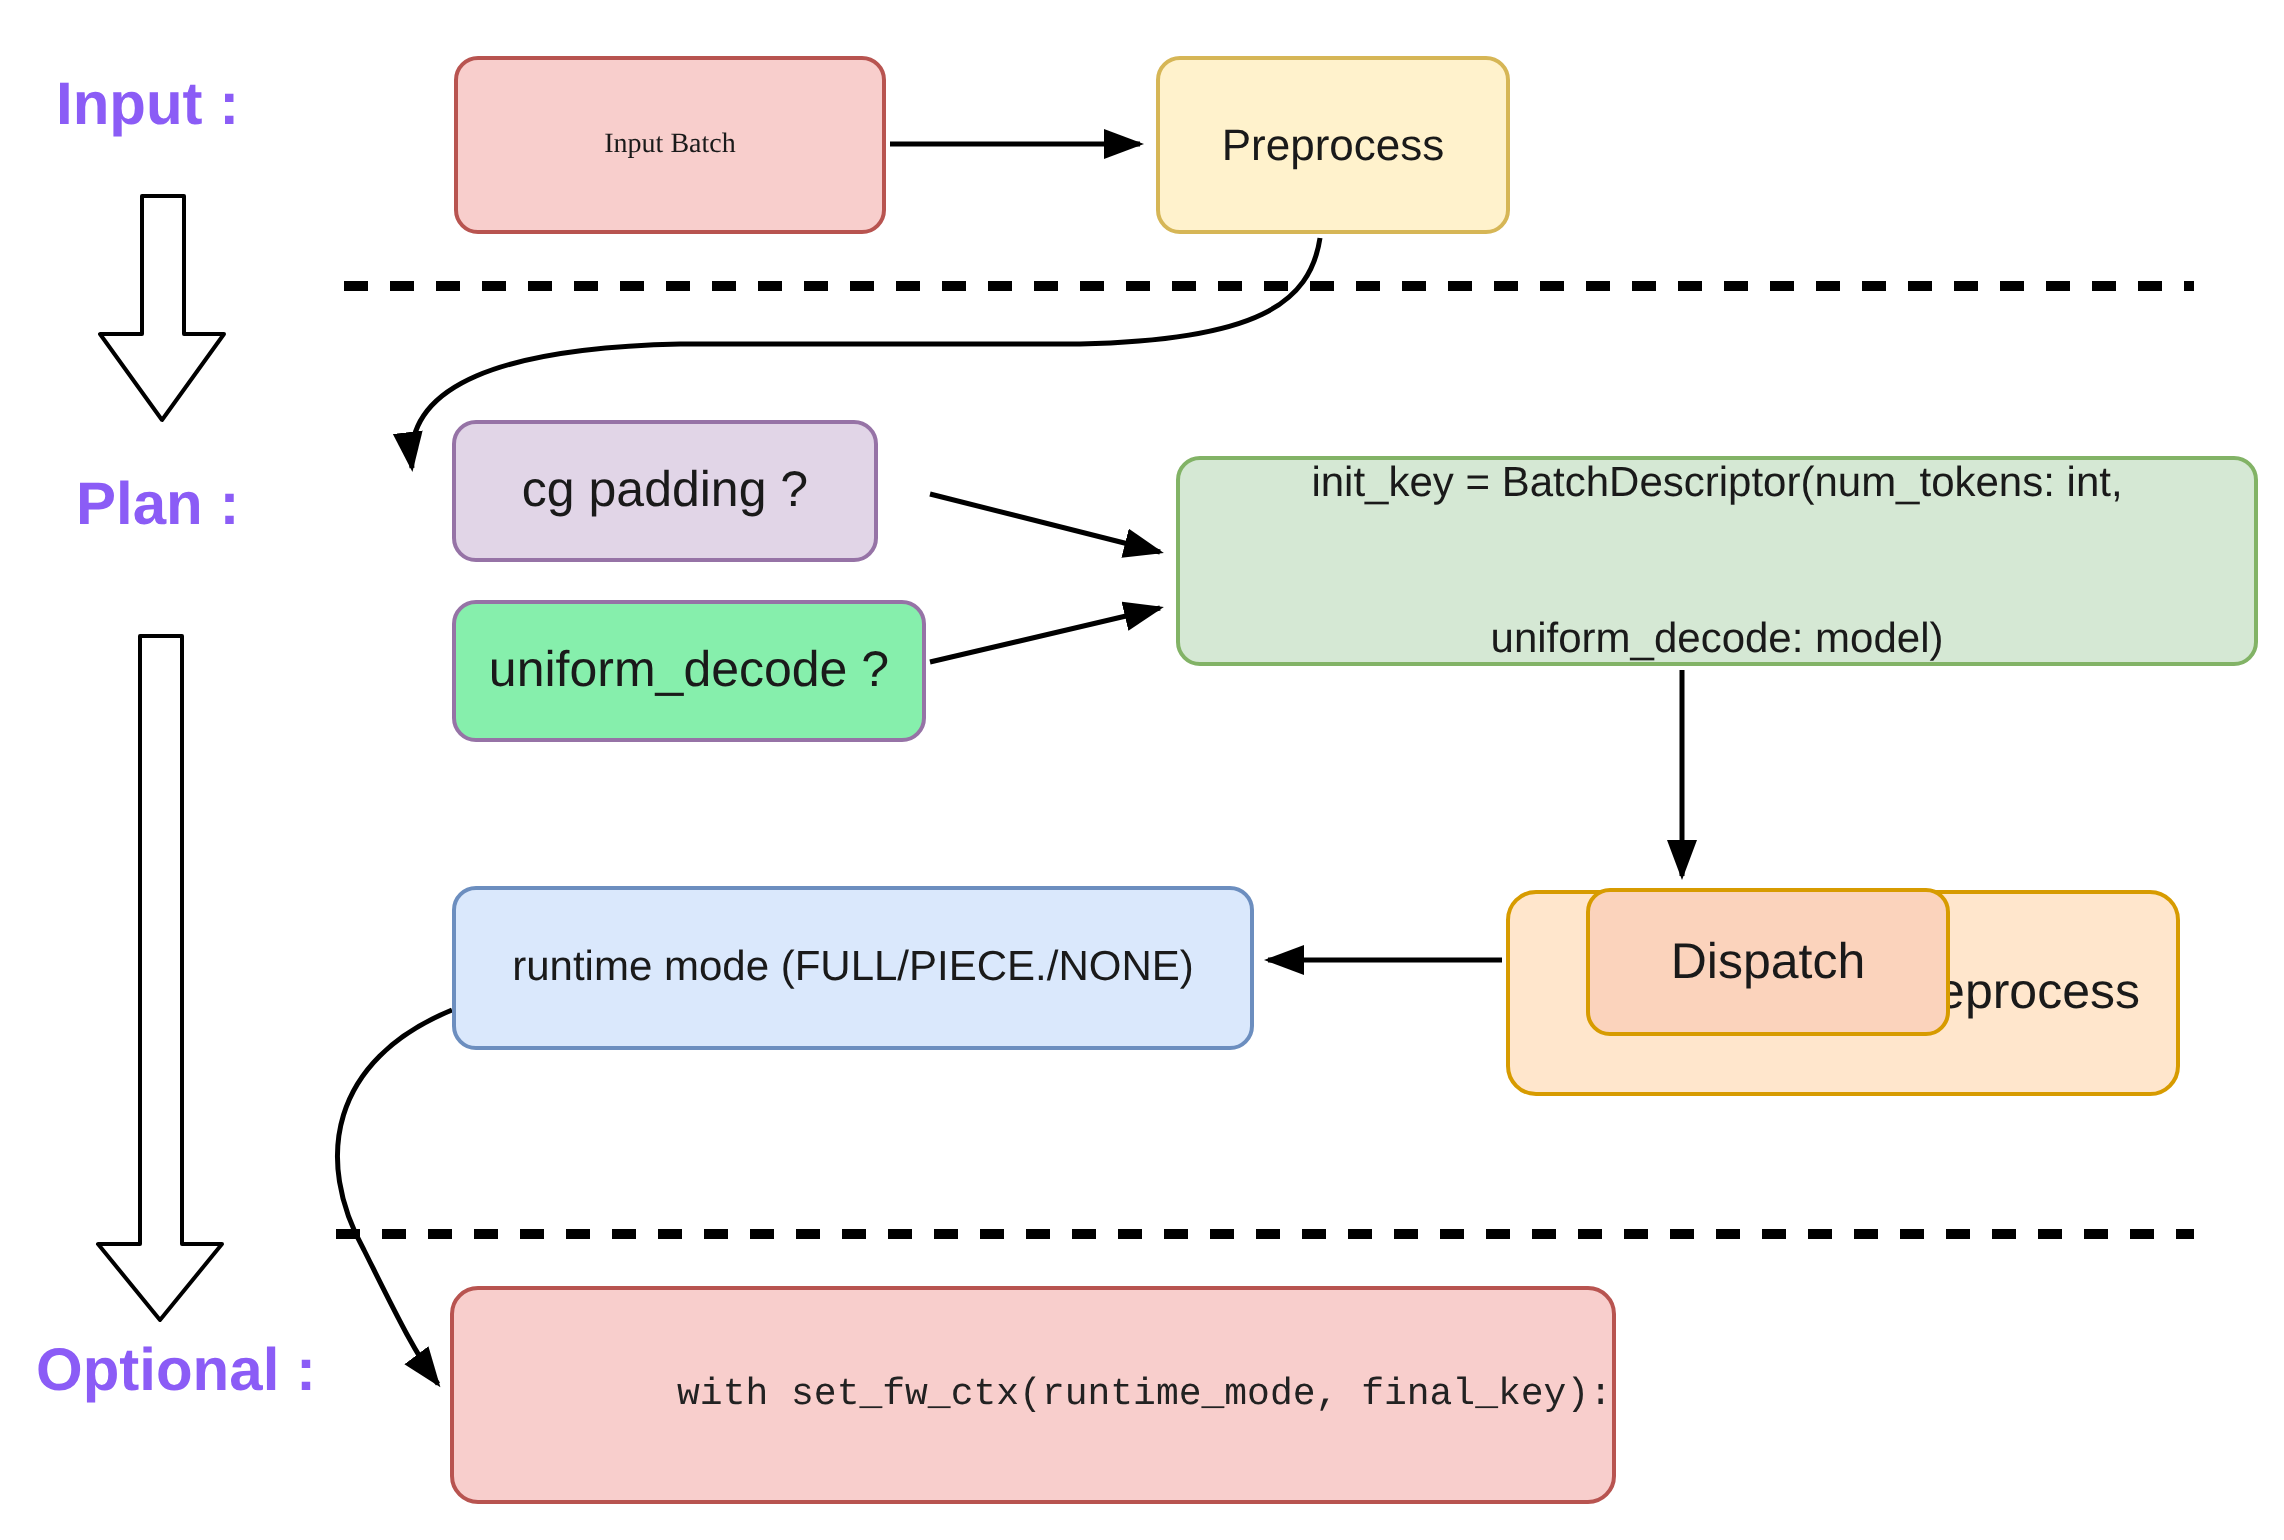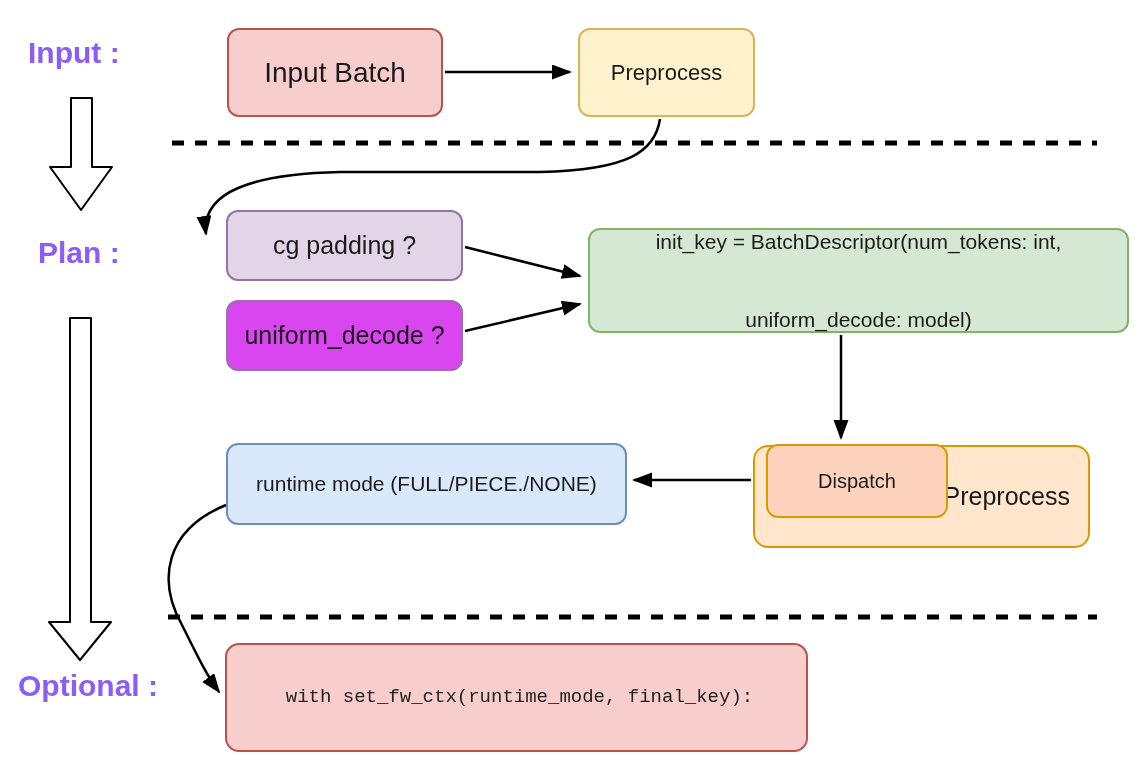--- a/index.html
+++ b/index.html
@@ -10,33 +10,33 @@
   #arrow-layer{position:absolute;left:0;top:0;width:1142px;height:770px;}
   .node{
     position:absolute;border:2px solid #000;border-radius:12px;
     display:flex;flex-direction:column;align-items:center;justify-content:center;
     text-align:center;color:#1a1a1a;box-sizing:border-box;
   }
   .phase-label{
     position:absolute;font-weight:bold;font-size:30px;color:#8b5cf6;
     font-family:"Liberation Sans",sans-serif;white-space:nowrap;
   }
-  #node-input-batch{left:227px;top:28px;width:216px;height:89px;font-size:28px;}
+  #node-input-batch{left:227px;top:28px;width:216px;height:89px;font-size:14px;font-family:Liberation Serif, serif;}
   #node-preprocess{left:578px;top:28px;width:177px;height:89px;font-size:22px;}
-  #node-cg-padding{left:226px;top:210px;width:237px;height:71px;font-size:25px;}
+  #node-cg-padding{left:226px;top:210px;width:213px;height:71px;font-size:25px;}
   #node-uniform-decode{left:226px;top:300px;width:237px;height:71px;font-size:25px;}
   #node-init-key{left:588px;top:228px;width:541px;height:105px;font-size:21px;line-height:1.4;gap:48px;}
   #node-cudagraph-dispatcher{left:753px;top:445px;width:337px;height:103px;border-radius:15px;
     font-size:25px;line-height:1.35;align-items:flex-end;padding-right:18px;}
-  #node-dispatch{left:766px;top:444px;width:182px;height:74px;font-size:20px;}
+  #node-dispatch{left:793px;top:444px;width:182px;height:74px;font-size:25px;}
   #node-runtime-mode{left:226px;top:443px;width:401px;height:82px;font-size:21px;line-height:1.45;}
   #node-execute-code{
     left:225px;top:643px;width:583px;height:109px;border-radius:14px;
     font-family:"Liberation Mono","DejaVu Sans Mono",monospace;font-size:19px;
-    line-height:1.6;align-items:center;text-align:left;padding-left:6px;
+    line-height:1.6;align-items:flex-end;text-align:left;padding-left:6px;
     white-space:pre;color:#222;
   }
   #label-input{left:28px;top:36px;}
   #label-plan{left:38px;top:236px;}
   #label-execute{left:18px;top:669px;}
 </style>
 </head>
 <body>
 
 <svg id="arrow-layer" viewBox="0 0 1142 770">
@@ -71,21 +71,21 @@
 </div>
 
 <div class="node" id="node-preprocess" style="background: rgb(255, 242, 204); border-color: rgb(214, 182, 86);">
   <span>Preprocess</span>
 </div>
 
 <div class="node" id="node-cg-padding" style="background: rgb(225, 213, 231); border-color: rgb(150, 115, 166);">
   <span>cg padding ?</span>
 </div>
 
-<div class="node" id="node-uniform-decode" style="background: #d946ef; border-color: rgb(150, 115, 166);">
+<div class="node" id="node-uniform-decode" style="background: #86efac; border-color: rgb(150, 115, 166);">
   <span>uniform_decode ?</span>
 </div>
 
 <div class="node" id="node-init-key" style="background: rgb(213, 232, 212); border-color: rgb(130, 179, 102);">
   <span>init_key = BatchDescriptor(num_tokens: int,</span>
   <span>uniform_decode: model)</span>
 </div>
 
 <div class="node" id="node-cudagraph-dispatcher" style="background: rgb(255, 230, 204); border-color: rgb(215, 155, 0);">
   <span>Preprocess</span>

